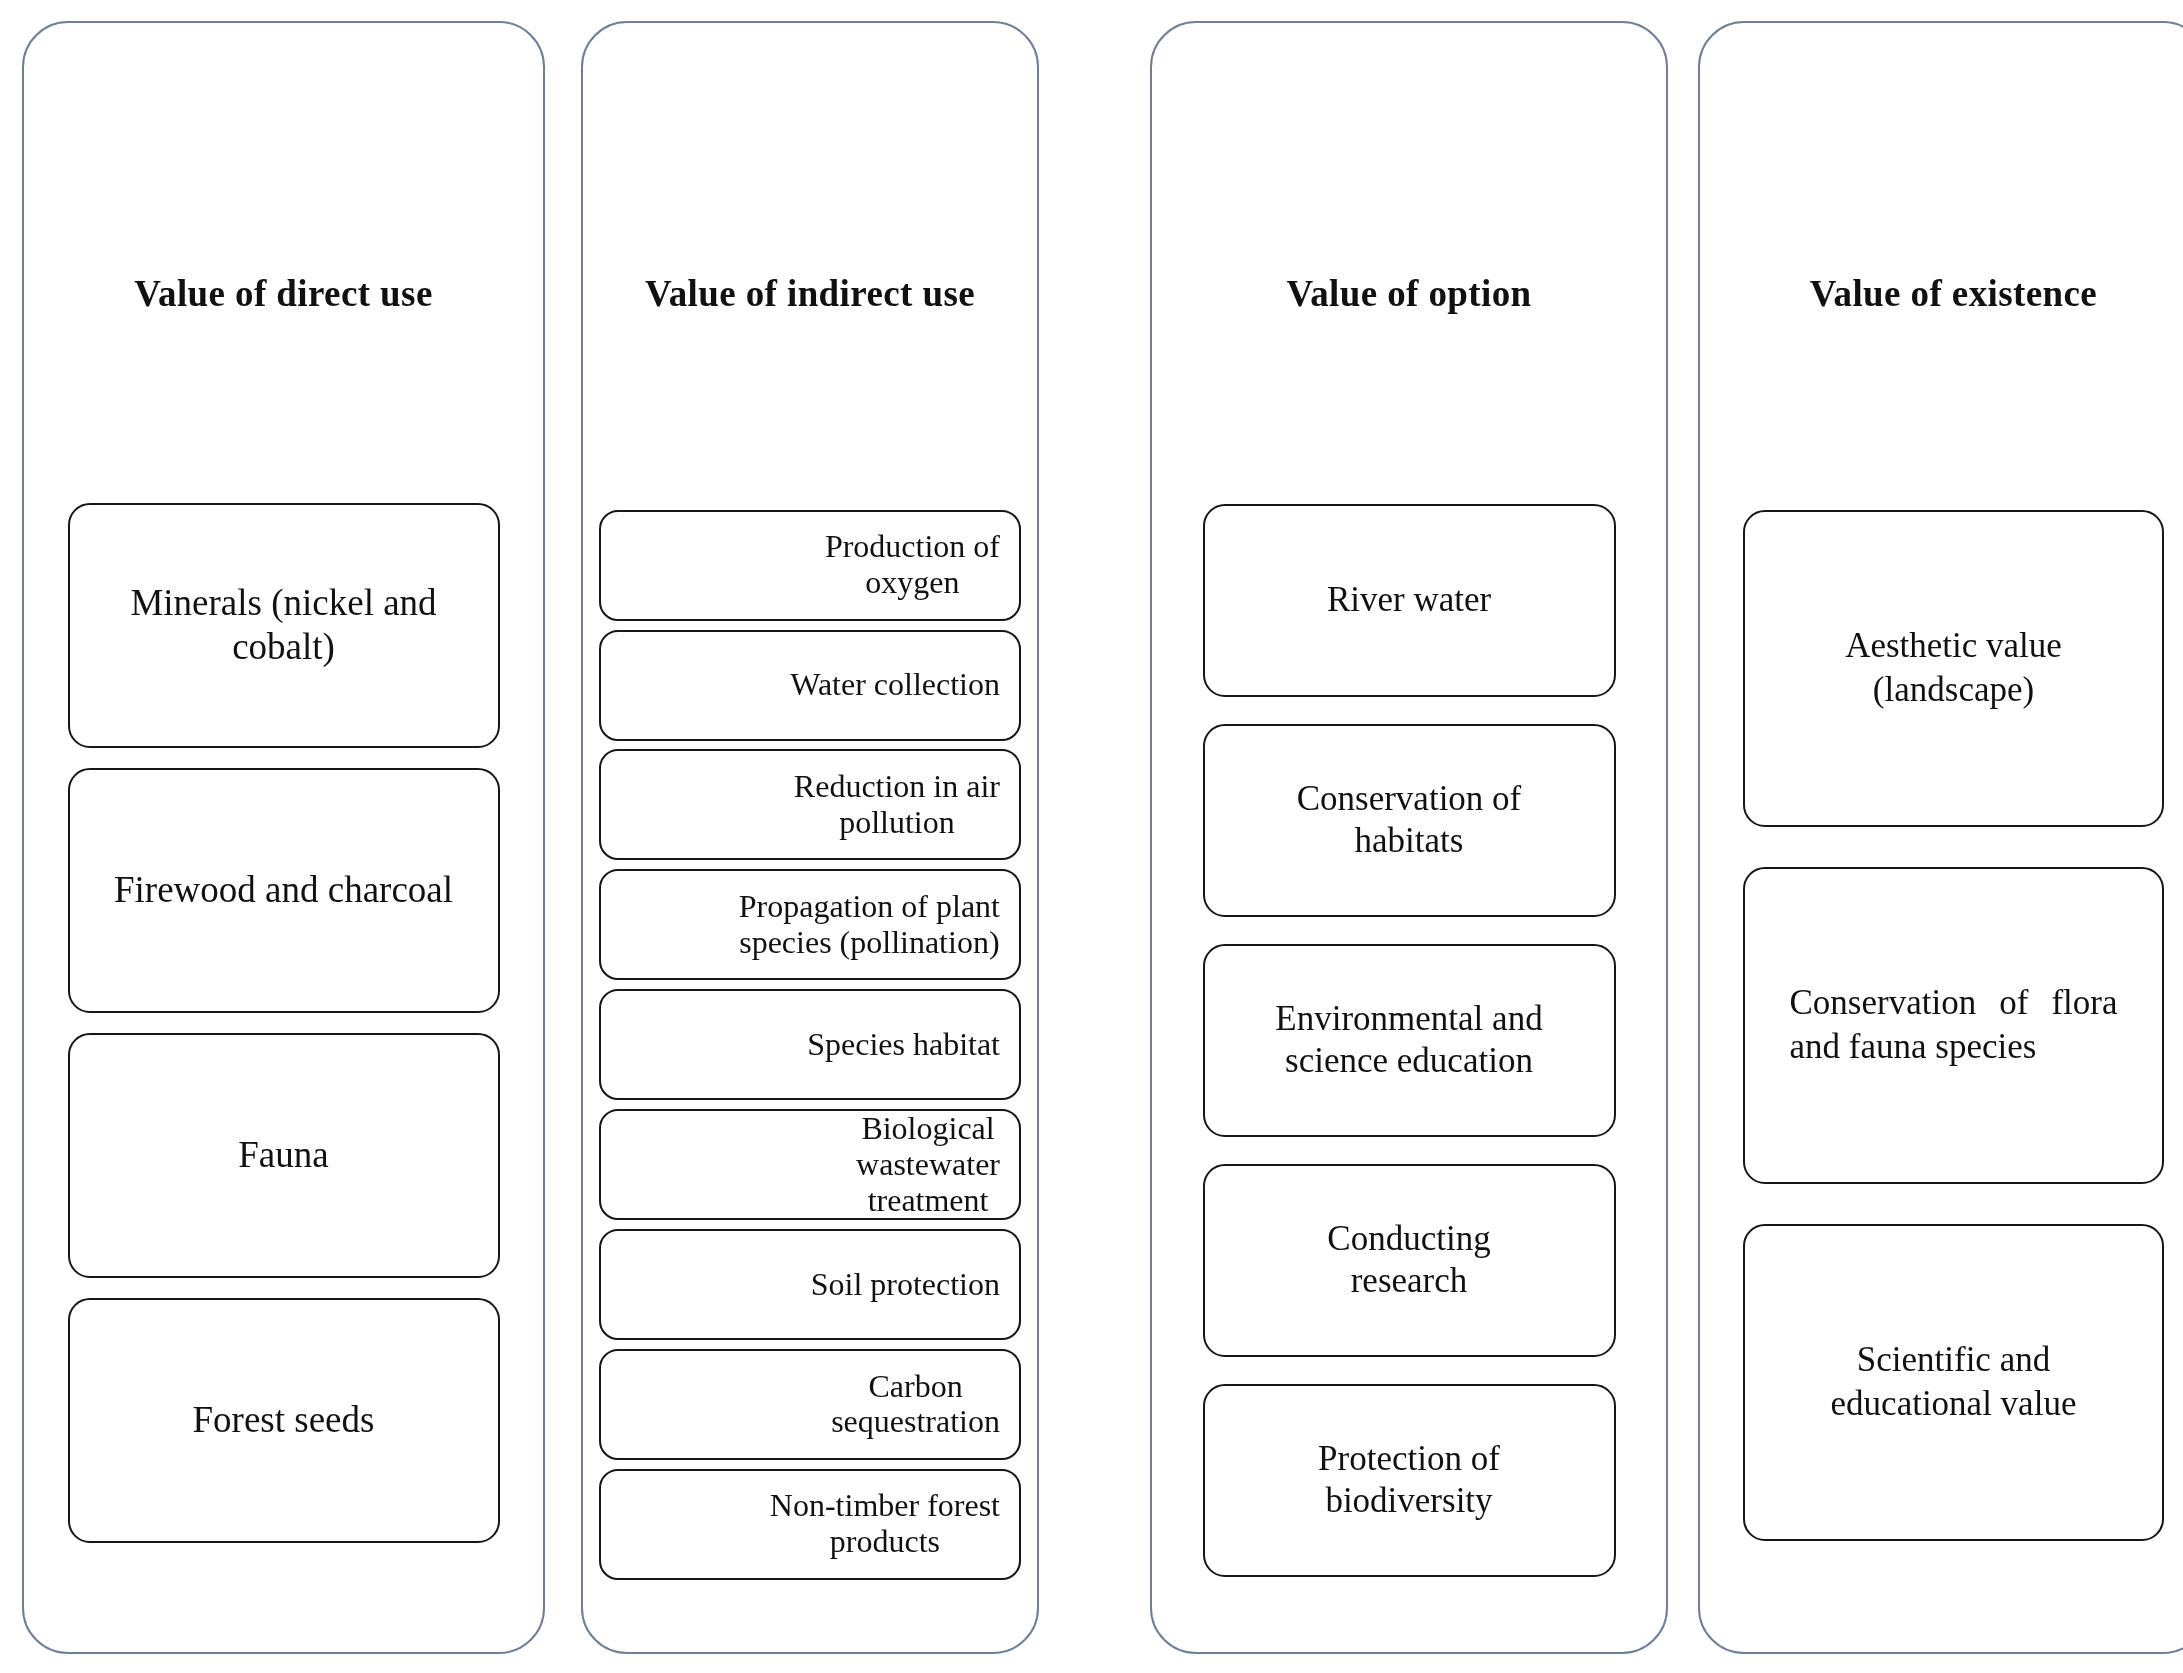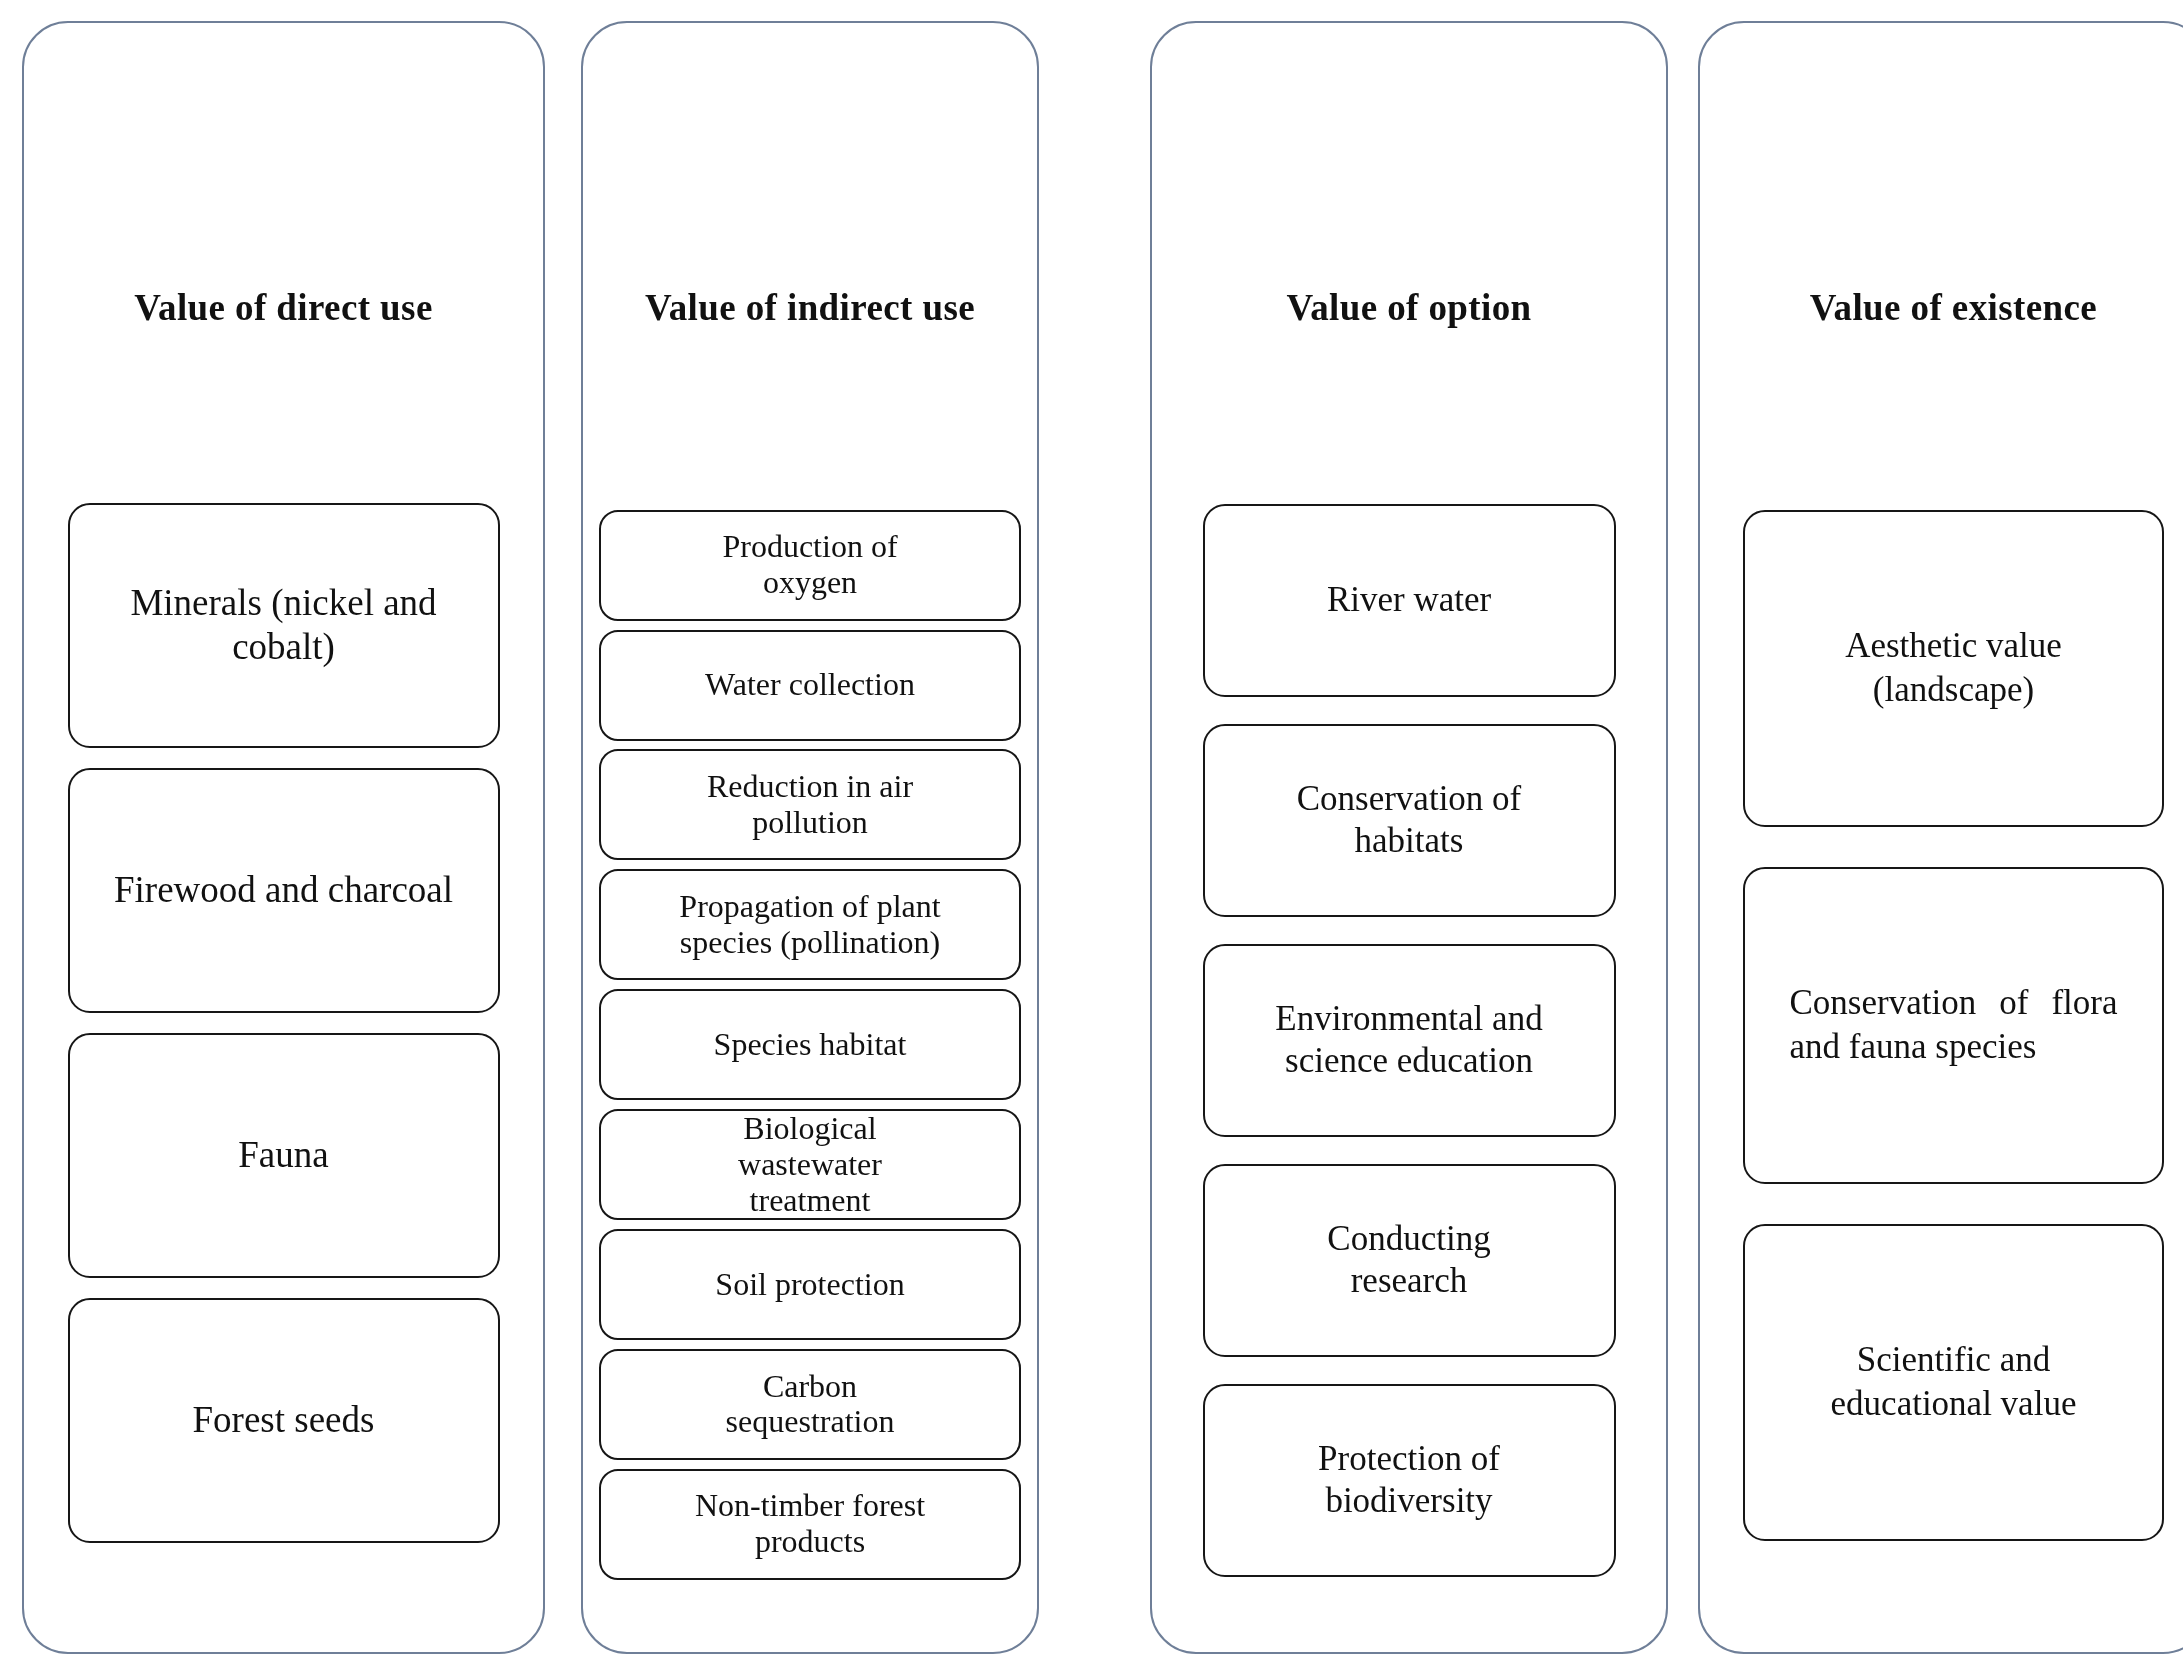--- a/index.html
+++ b/index.html
@@ -29,21 +29,21 @@
   }
   .col1{left:22px;  width:523px;}
   .col2{left:581px; width:458px;}
   .col3{left:1150px;width:518px;}
   .col4{left:1698px;width:511px;}
 
   .column-title{
     position:absolute;
     top:249px;
     left:0; right:0;
-    margin:14px;
+    margin:0;
     text-align:center;
     font-size:37px;
     font-weight:bold;
     letter-spacing:0.4px;
   }
 
   .boxes{
     position:absolute;
     left:0; right:0;
     display:flex;
@@ -63,21 +63,21 @@
     display:flex;
     align-items:center;
     justify-content:center;
     text-align:center;
   }
   .box-label{
     white-space:pre-line;
     display:inline-block;
   }
   .col1 .box{width:432px;height:245px;padding:0 22px;font-size:37px;line-height:1.2;}
-  .col2 .box{width:422px;height:111px;padding:0 19px;font-size:32px;line-height:1.12;border-radius:19px;}
+  .col2 .box{width:422px;height:111px;padding:0 19px;font-size:32px;line-height:1.12;border-radius:19px;justify-content:flex-end;}
   .col3 .box{width:413px;height:193px;padding:16px 22px;font-size:35px;line-height:1.2;}
   .col4 .box{width:421px;height:317px;padding:0 17.7px;font-size:35px;line-height:1.25;}
 
   
   .box--justify .box-label{
     display:block;
     width:328px;
     text-align:justify;
     white-space:normal;
   }

